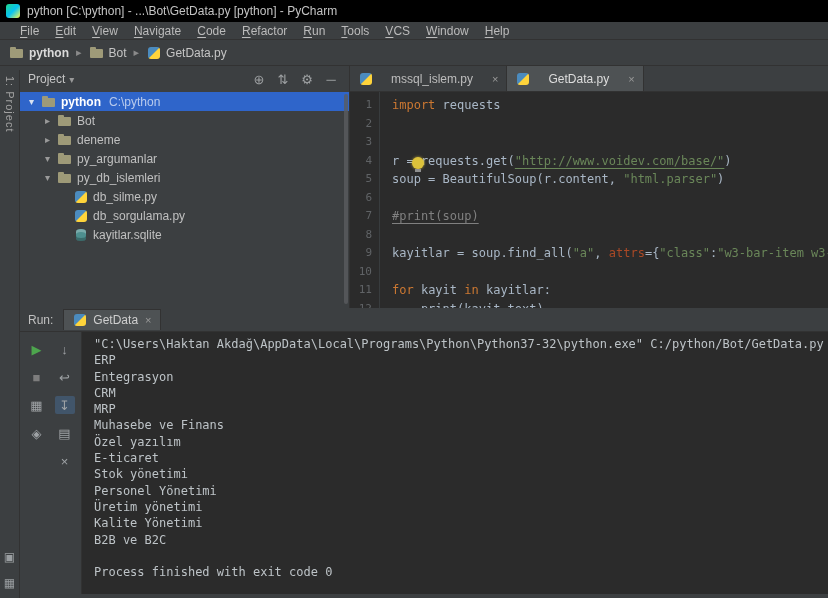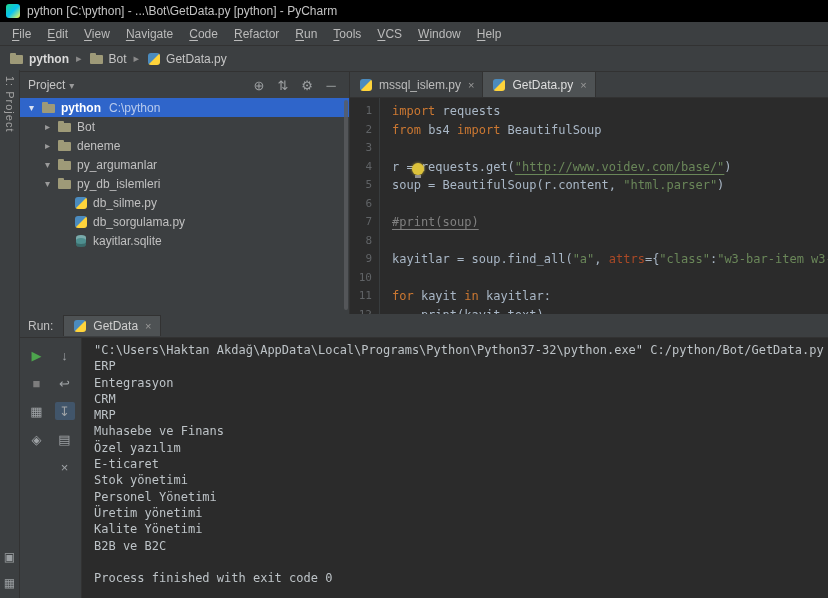--- a/index.html
+++ b/index.html
@@ -5,21 +5,21 @@
   *{margin:0;padding:0;box-sizing:border-box}
   html,body{width:828px;height:598px;overflow:hidden;background:#3c3f41;
     font-family:"Liberation Sans",sans-serif}
   .app{position:relative;width:828px;height:598px;overflow:hidden;font-size:12px;color:var(--text-ui,#bbbbbb);background:var(--bg-panel,#3c3f41)}
 
   
   .titlebar{height:22px;background:var(--bg-titlebar,#000);display:flex;align-items:center;gap:7px;padding:0 6px;color:#c3c3c3}
   .app-icon{width:14px;height:14px;border-radius:3px;background:linear-gradient(135deg,#21d789 0%,#07c3f2 50%,#fcf84a 100%);flex:none}
 
   
-  .menubar{height:24px;background:var(--bg-panel,#3c3f41);display:flex;align-items:center;padding:0 4px;border-bottom:1px solid var(--border,#323232)}
+  .menubar{height:18px;background:var(--bg-panel,#3c3f41);display:flex;align-items:center;padding:0 12px;border-bottom:1px solid var(--border,#323232)}
   .menu-item{padding:2px 8px;color:var(--text-ui,#bbbbbb);cursor:default}
   .menu-item u{text-decoration:underline;text-underline-offset:2px}
 
   
   .navbar{height:26px;display:flex;align-items:center;gap:3px;padding:0 6px;background:var(--bg-panel,#3c3f41);border-bottom:1px solid var(--border,#323232)}
   .crumb{display:flex;align-items:center;gap:4px;padding:1px 3px}
   .crumb .lbl{color:#c5c5c5}
   .crumb .lbl.bold{font-weight:bold;color:#dadada}
   .crumb-sep{color:#8a8a8a;font-size:11px;padding:0 1px}
 
@@ -50,21 +50,21 @@
   
   .ic{position:relative;display:inline-block;width:16px;height:16px;flex:none;font-size:12px;line-height:16px;text-align:center}
   .ic-folder::after{content:"";position:absolute;left:1px;top:2px;width:6px;height:3px;background:#9e9a78;border-radius:1px 1px 0 0}
   .ic-folder::before{content:"";position:absolute;left:1px;top:4px;width:13px;height:9px;background:#9e9a78;border-radius:1px}
   .ic-python-file::before{content:"";position:absolute;left:2px;top:2px;width:12px;height:12px;border-radius:3px;background:linear-gradient(135deg,#4b8bbe 48%,#ffd43b 52%)}
   .ic-database-file::before{content:"";position:absolute;left:3px;top:2px;width:10px;height:12px;border-radius:5px/2.5px;background:#4e8f8f;box-shadow:inset 0 3px 0 rgba(255,255,255,.25), inset 0 -3px 0 rgba(0,0,0,.25)}
 
   
   .editor{flex:1;min-width:0;background:var(--bg-editor,#2b2b2b);display:flex;flex-direction:column}
   .tabs{height:26px;flex:none;background:var(--bg-panel,#3c3f41);border-bottom:1px solid var(--border,#323232);display:flex}
-  .tab{display:flex;align-items:center;gap:5px;padding:0 8px;border-right:1px solid var(--border,#323232);color:#bdbdbd}
+  .tab{display:flex;align-items:center;gap:17px;padding:0 8px;border-right:1px solid var(--border,#323232);color:#bdbdbd}
   .tab.active{background:var(--tab-active,#4e5254);color:#dedede}
   .tab-close{color:#9a9a9a;font-size:11px;margin-left:2px}
   .code-area{flex:1;position:relative;overflow:hidden;font-family:"DejaVu Sans Mono","Liberation Mono",monospace;font-size:12px;padding-top:4px}
   .gutter-strip{position:absolute;left:0;top:0;bottom:0;width:30px;border-right:1px solid #383c3e}
   .code-line{display:flex;height:18.5px;line-height:18.5px;white-space:pre}
   .gutter{width:30px;flex:none;text-align:right;padding-right:8px;color:var(--line-number,#606366);font-size:11px}
   .code-text{padding-left:12px;white-space:pre}
   .code-text span{text-underline-offset:2.5px}
   .tk-kw{color:var(--keyword-orange,#cc7832)}
   .tk-pl{color:var(--text-code,#a9b7c6)}
@@ -205,21 +205,21 @@
           <div class="tab active">
             <span class="ic ic-python-file"></span>
             <span>GetData.py</span>
             <span class="tab-close">×</span>
           </div>
         </div>
       <div class="code-area">
         <div class="gutter-strip"></div>
         <div id="code-lines">
             <div class="code-line"><span class="gutter">1</span><span class="code-text"><span class="tk-kw">import</span><span class="tk-pl"> requests</span></span></div>
-            <div class="code-line"><span class="gutter">2</span><span class="code-text"><span class="tk-kw">from</span><span class="tk-pl"> bs4 </span><span class="tk-kw">import</span><span class="tk-pl"> BeautifulSoup</span></span></div>
+            <div class="code-line"><span class="gutter">2</span></div>
             <div class="code-line"><span class="gutter">3</span><span class="code-text"></span></div>
             <div class="code-line"><span class="gutter">4</span><span class="code-text"><span class="tk-pl">r = requests.get(</span><span class="tk-strU">"http://www.voidev.com/base/"</span><span class="tk-pl">)</span></span></div>
             <div class="code-line"><span class="gutter">5</span><span class="code-text"><span class="tk-pl">soup = BeautifulSoup(r.content, </span><span class="tk-str">"html.parser"</span><span class="tk-pl">)</span></span></div>
             <div class="code-line"><span class="gutter">6</span><span class="code-text"></span></div>
             <div class="code-line"><span class="gutter">7</span><span class="code-text"><span class="tk-comU">#print(soup)</span></span></div>
             <div class="code-line"><span class="gutter">8</span><span class="code-text"></span></div>
             <div class="code-line"><span class="gutter">9</span><span class="code-text"><span class="tk-plU">kayitlar</span><span class="tk-pl"> = </span><span class="tk-plU">soup</span><span class="tk-pl">.find_all(</span><span class="tk-str">"a"</span><span class="tk-pl">, </span><span class="tk-arg">attrs</span><span class="tk-pl">={</span><span class="tk-str">"class"</span><span class="tk-pl">:</span><span class="tk-str">"w3-bar-item w3-b</span></span></div>
             <div class="code-line"><span class="gutter">10</span><span class="code-text"></span></div>
             <div class="code-line"><span class="gutter">11</span><span class="code-text"><span class="tk-kw">for</span><span class="tk-pl"> </span><span class="tk-plU">kayit</span><span class="tk-pl"> </span><span class="tk-kw">in</span><span class="tk-pl"> kayitlar:</span></span></div>
             <div class="code-line"><span class="gutter">12</span><span class="code-text"><span class="tk-pl">    print(kayit.text)</span></span></div>

